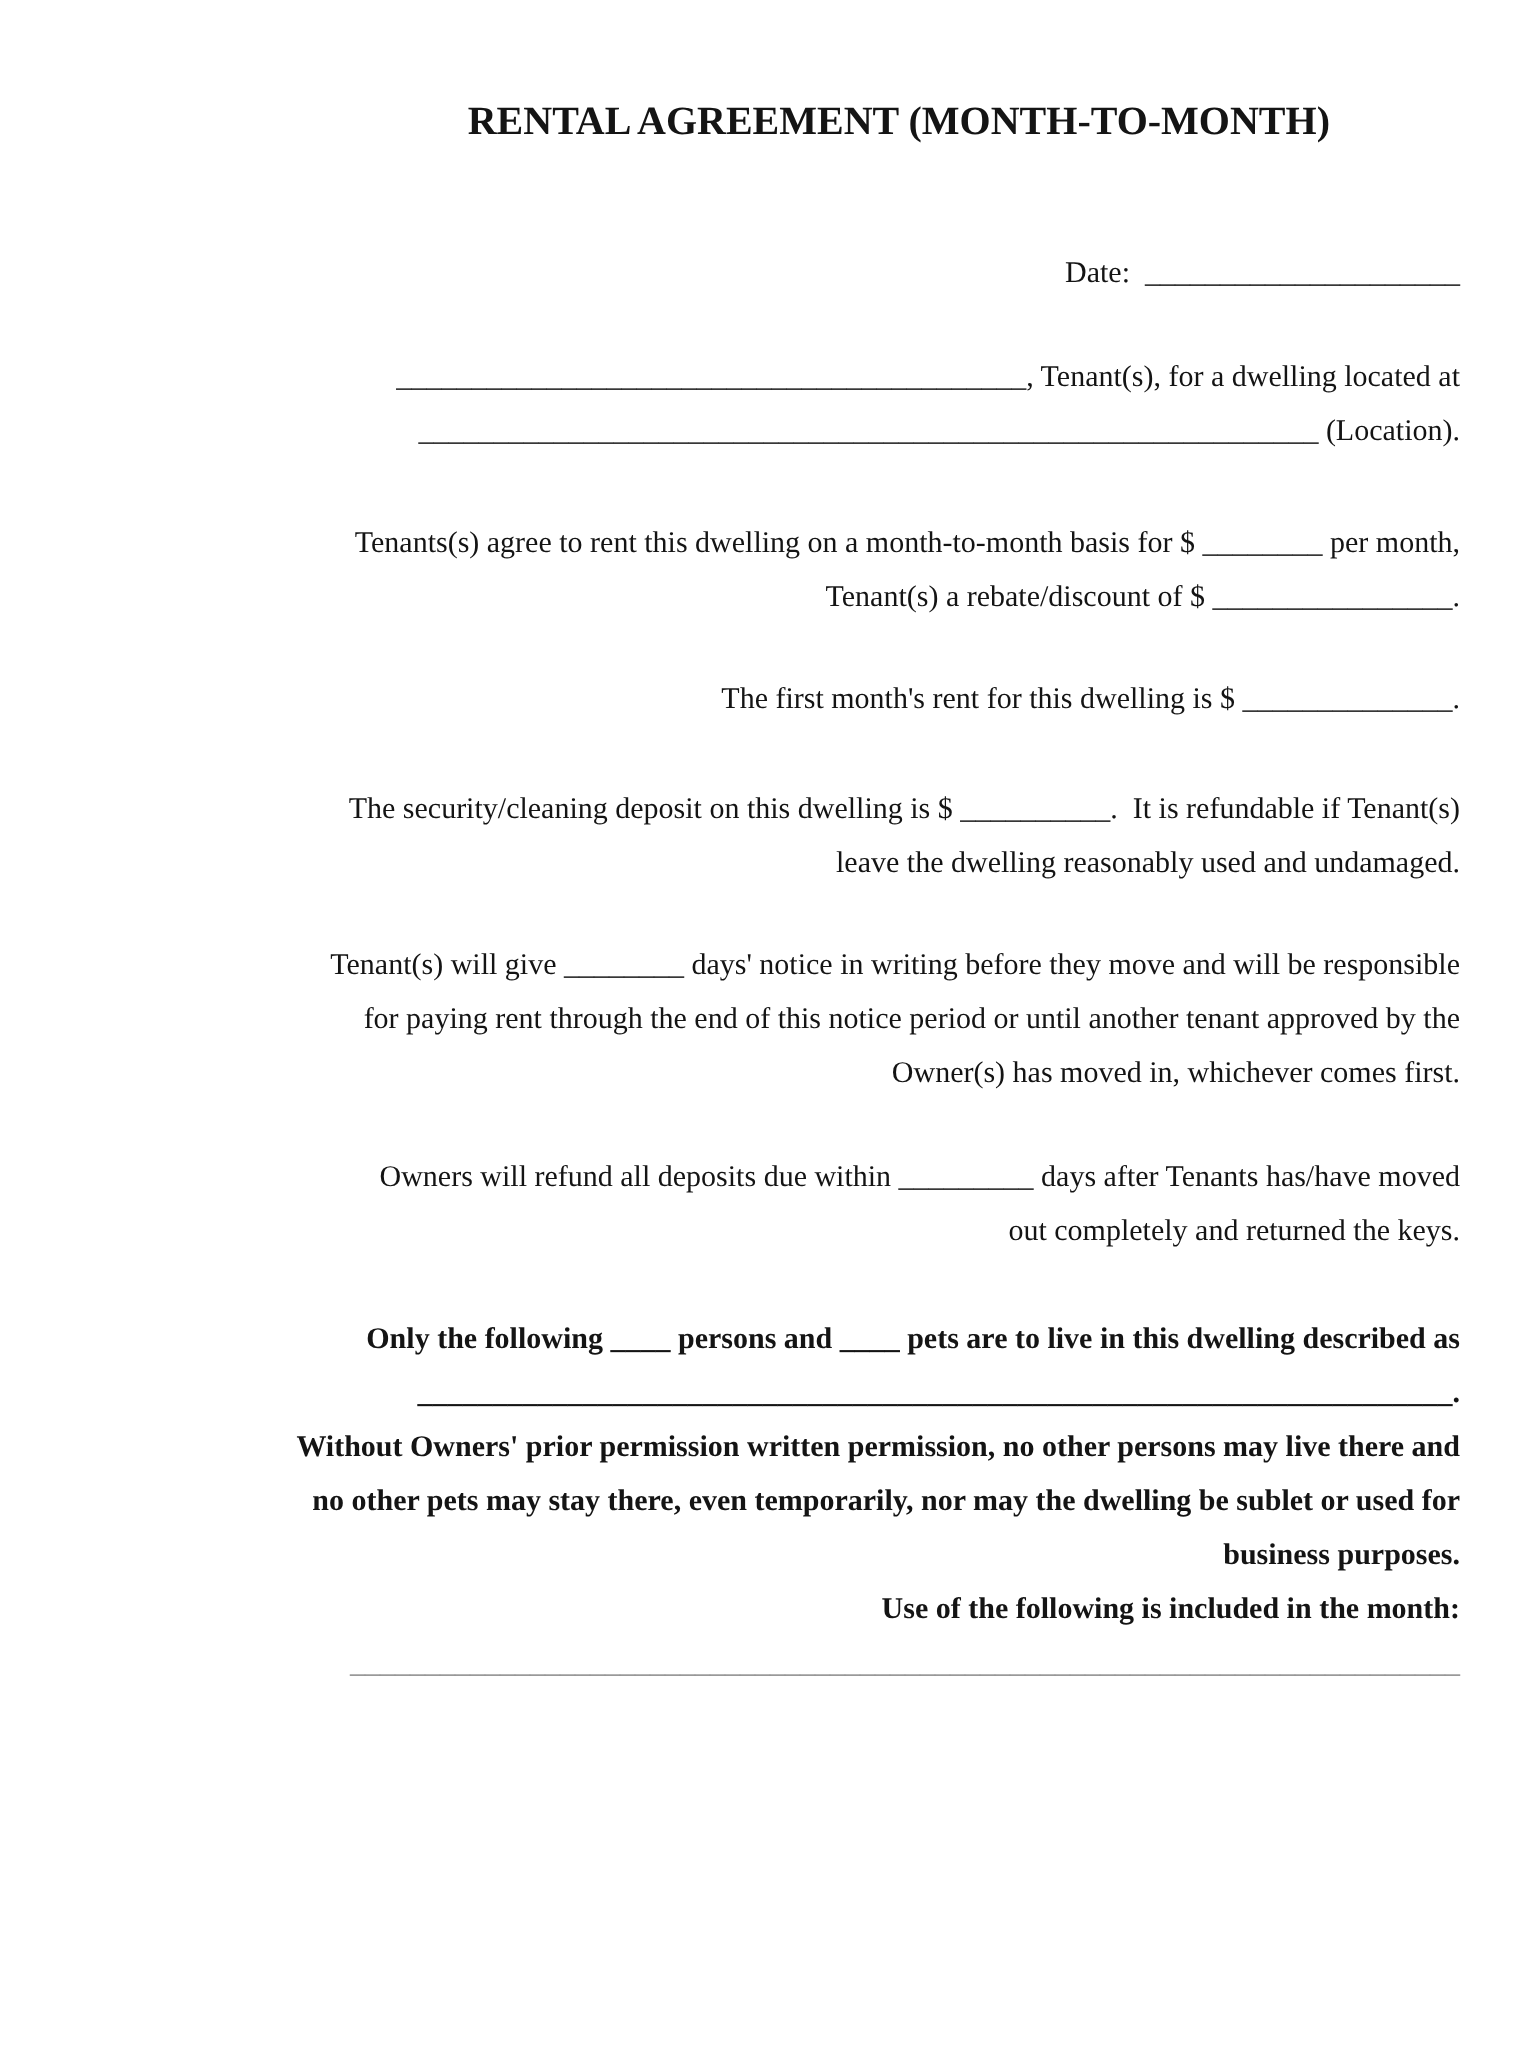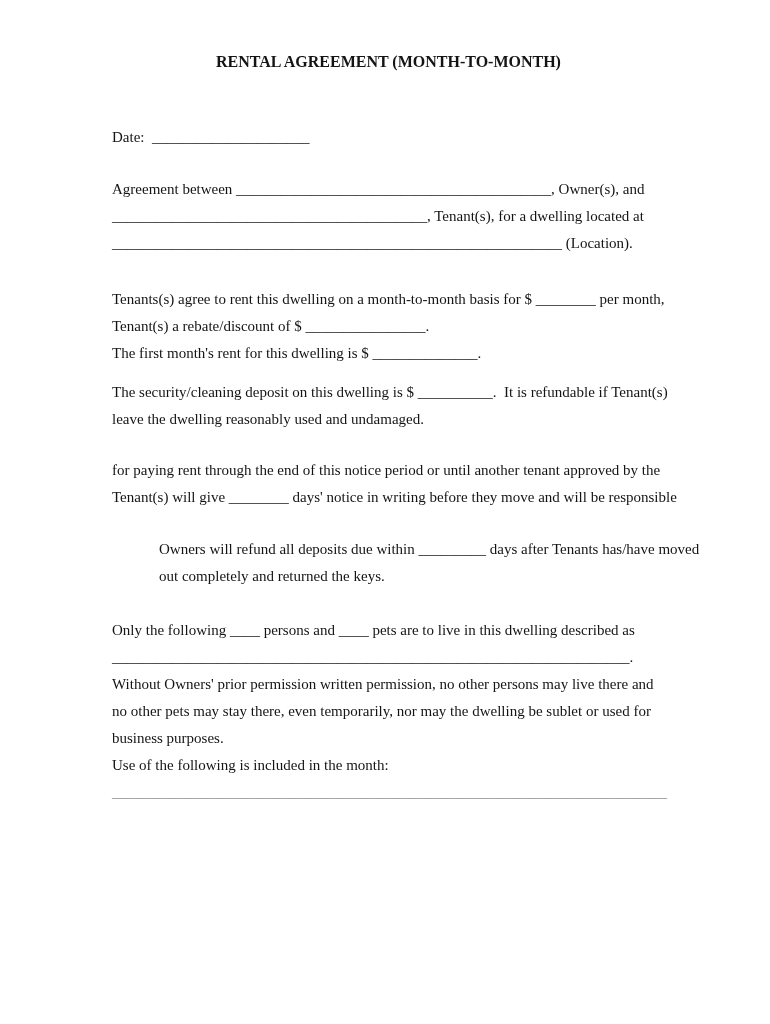--- a/index.html
+++ b/index.html
@@ -18,75 +18,76 @@
   .page {
     box-sizing: border-box;
     width: 770px;
     height: 1024px;
     padding: 48px 40px 0 112px;
     background: #ffffff;
   }
   .line {
     line-height: 27px;
     white-space: pre;   
+    text-align: right;
   }
   .title {
     font-weight: bold;
-    font-size: 16px;
+    font-size: 20px;
     width: 553px;       
-    text-align: center;
+    text-align: right;
     line-height: 27px;
     white-space: pre;
   }
   
   .p-date        { margin-top: 49px; }
   .p-agreement   { margin-top: 25px; }
   .p-rent        { margin-top: 29px; }
-  .p-first-month { }
-  .p-deposit     { margin-top: 12px; }
+  .p-first-month { margin-top: 24px; }
+  .p-deposit     { margin-top: 28px; }
   .p-notice      { margin-top: 24px; }
   .p-refund      { margin-top: 25px; margin-left: 47px; }
-  .p-persons     { margin-top: 27px; }
+  .p-persons     { margin-top: 27px; font-weight: bold; }
   .p-footer      { margin-top: 0; }
   .p-footer .line { color: #8c8c8c; }
 </style>
 </head>
 <body>
 
 <div class="page">
 
   <div class="title">RENTAL AGREEMENT (MONTH-TO-MONTH)</div>
 
   <div class="para p-date">
     <div class="line">Date:  _____________________</div>
   </div>
 
   <div class="para p-agreement">
-    <div class="line">Agreement between __________________________________________, Owner(s), and</div>
     <div class="line">__________________________________________, Tenant(s), for a dwelling located at</div>
     <div class="line">____________________________________________________________ (Location).</div>
   </div>
 
   <div class="para p-rent">
     <div class="line">Tenants(s) agree to rent this dwelling on a month-to-month basis for $ ________ per month,</div>
     <div class="line">Tenant(s) a rebate/discount of $ ________________.</div>
   </div>
 
   <div class="para p-first-month">
     <div class="line">The first month's rent for this dwelling is $ ______________.</div>
   </div>
 
   <div class="para p-deposit">
     <div class="line">The security/cleaning deposit on this dwelling is $ __________.  It is refundable if Tenant(s)</div>
     <div class="line">leave the dwelling reasonably used and undamaged.</div>
   </div>
 
   <div class="para p-notice">
+    <div class="line">Tenant(s) will give ________ days' notice in writing before they move and will be responsible</div>
     <div class="line">for paying rent through the end of this notice period or until another tenant approved by the</div>
-    <div class="line">Tenant(s) will give ________ days' notice in writing before they move and will be responsible</div>
+    <div class="line">Owner(s) has moved in, whichever comes first.</div>
   </div>
 
   <div class="para p-refund">
     <div class="line">Owners will refund all deposits due within _________ days after Tenants has/have moved</div>
     <div class="line">out completely and returned the keys.</div>
   </div>
 
   <div class="para p-persons">
     <div class="line">Only the following ____ persons and ____ pets are to live in this dwelling described as</div>
     <div class="line">_____________________________________________________________________.</div>

